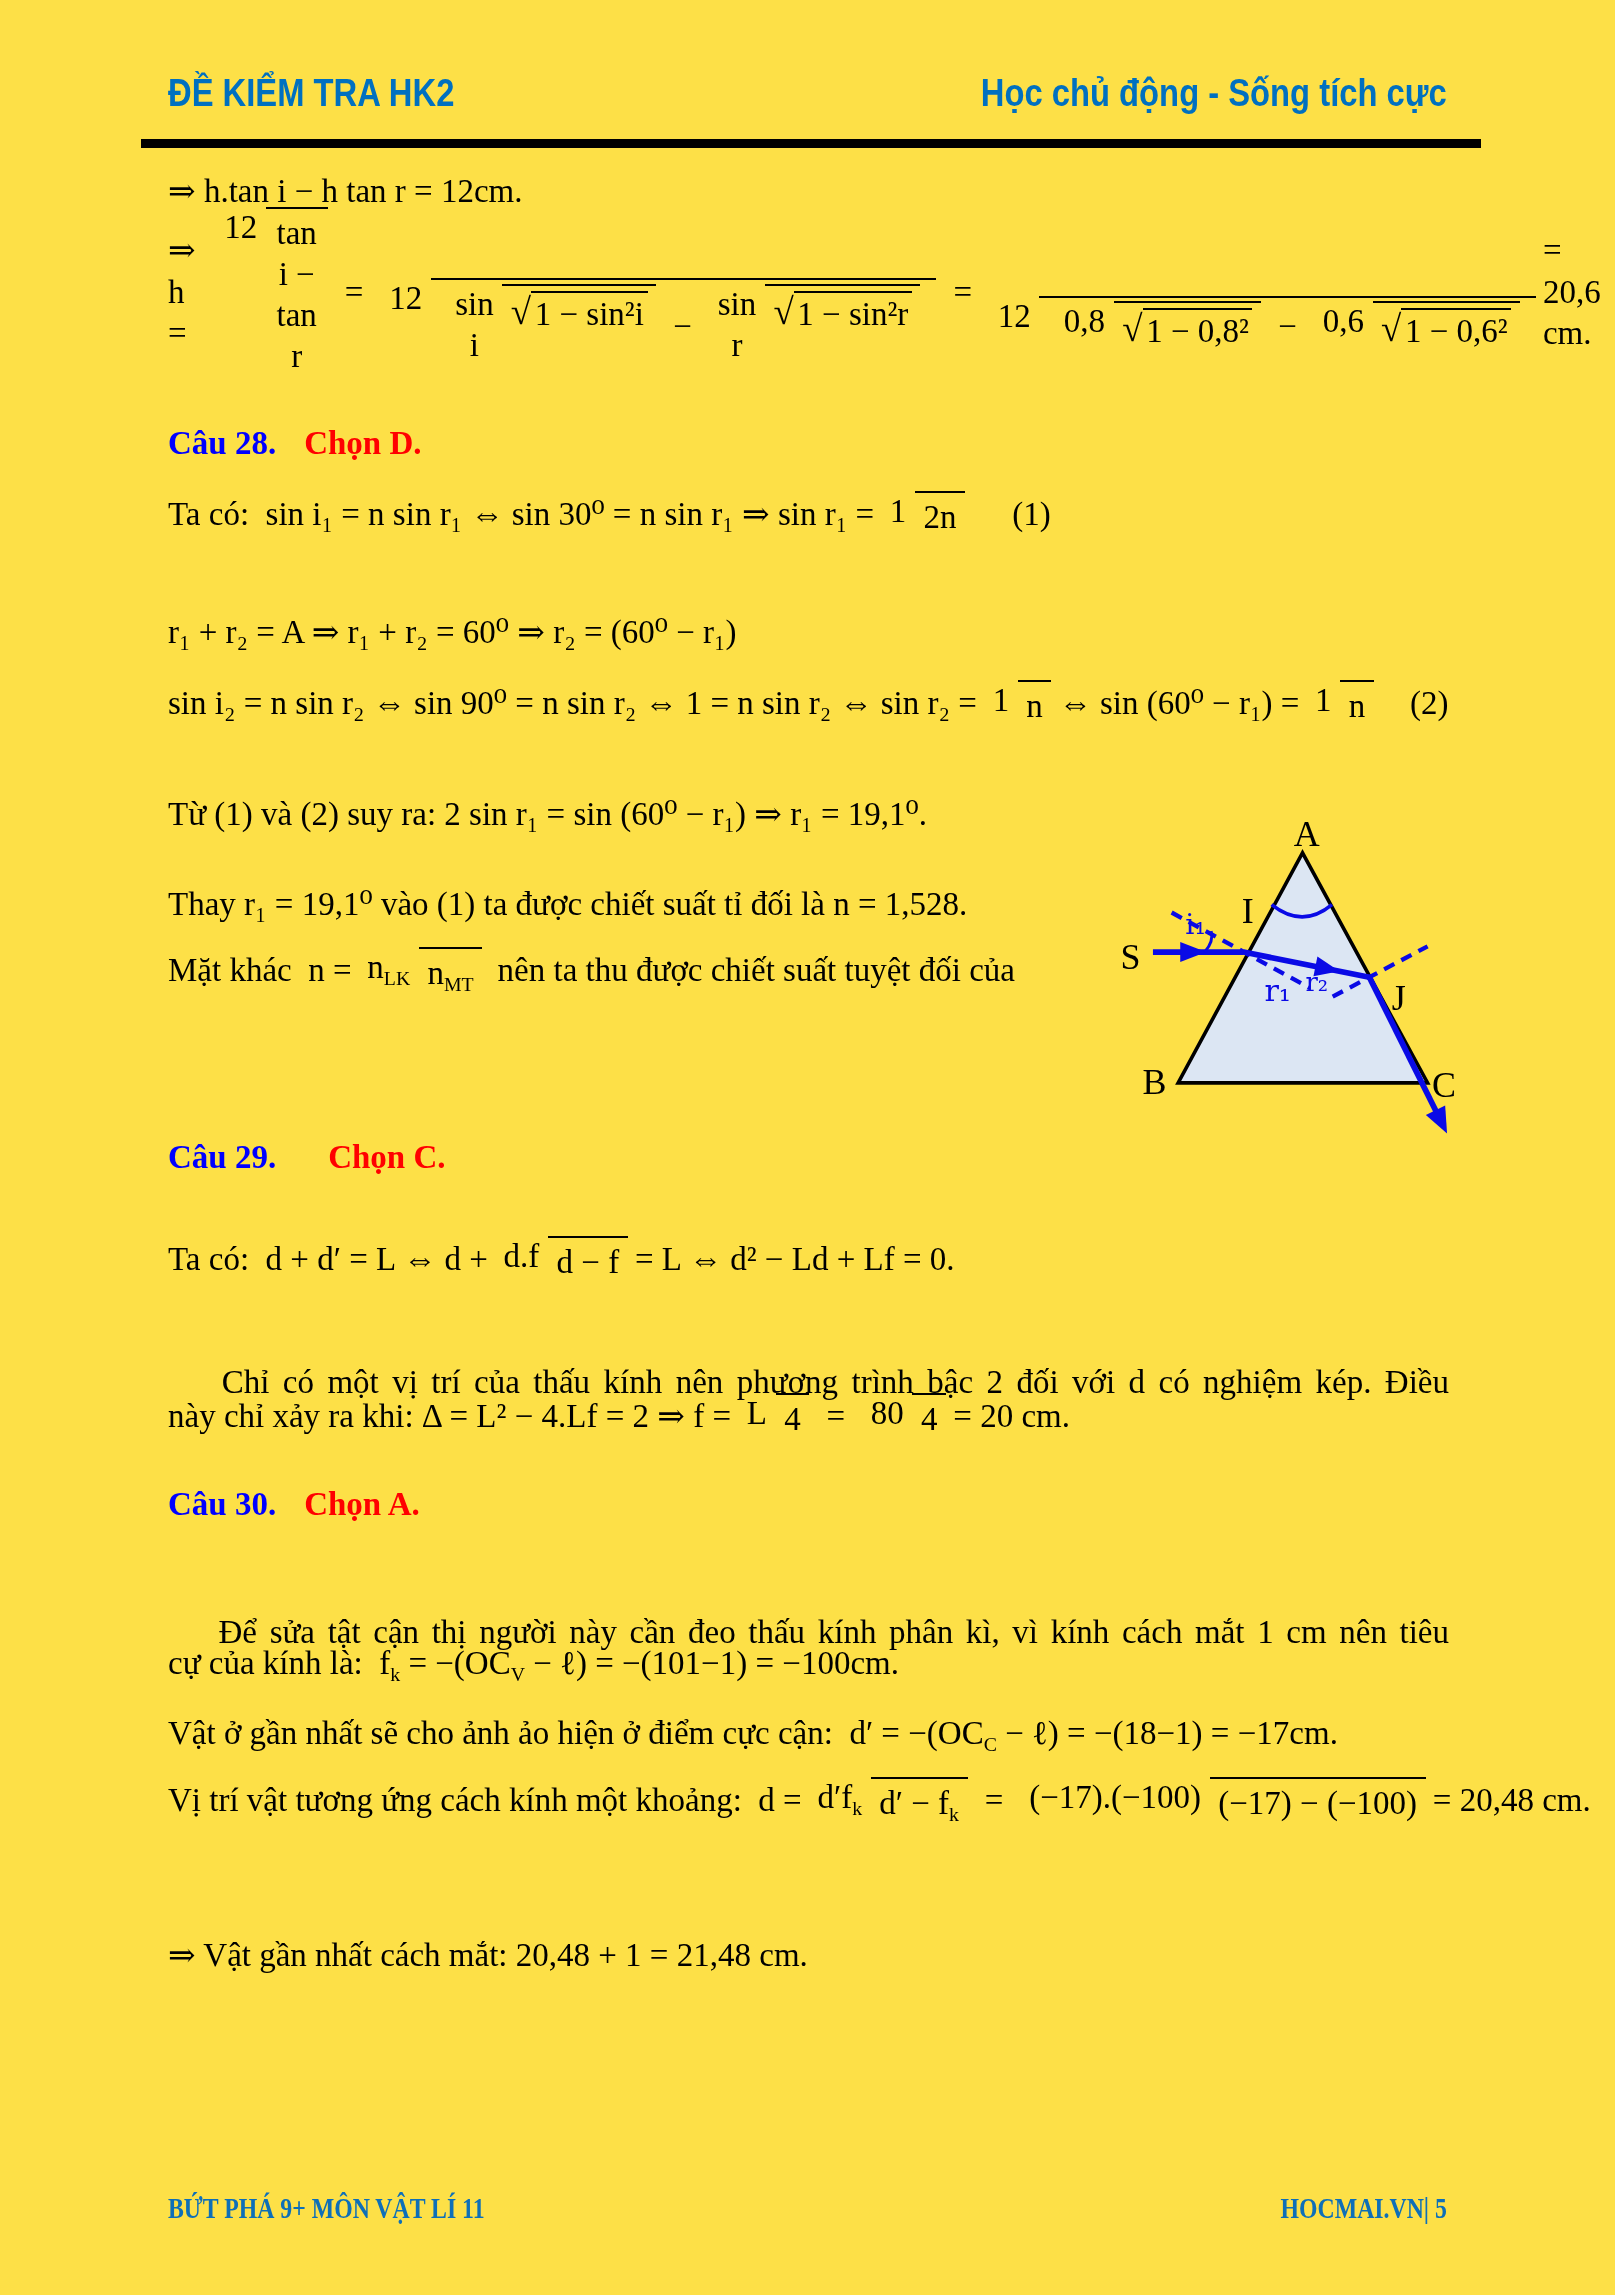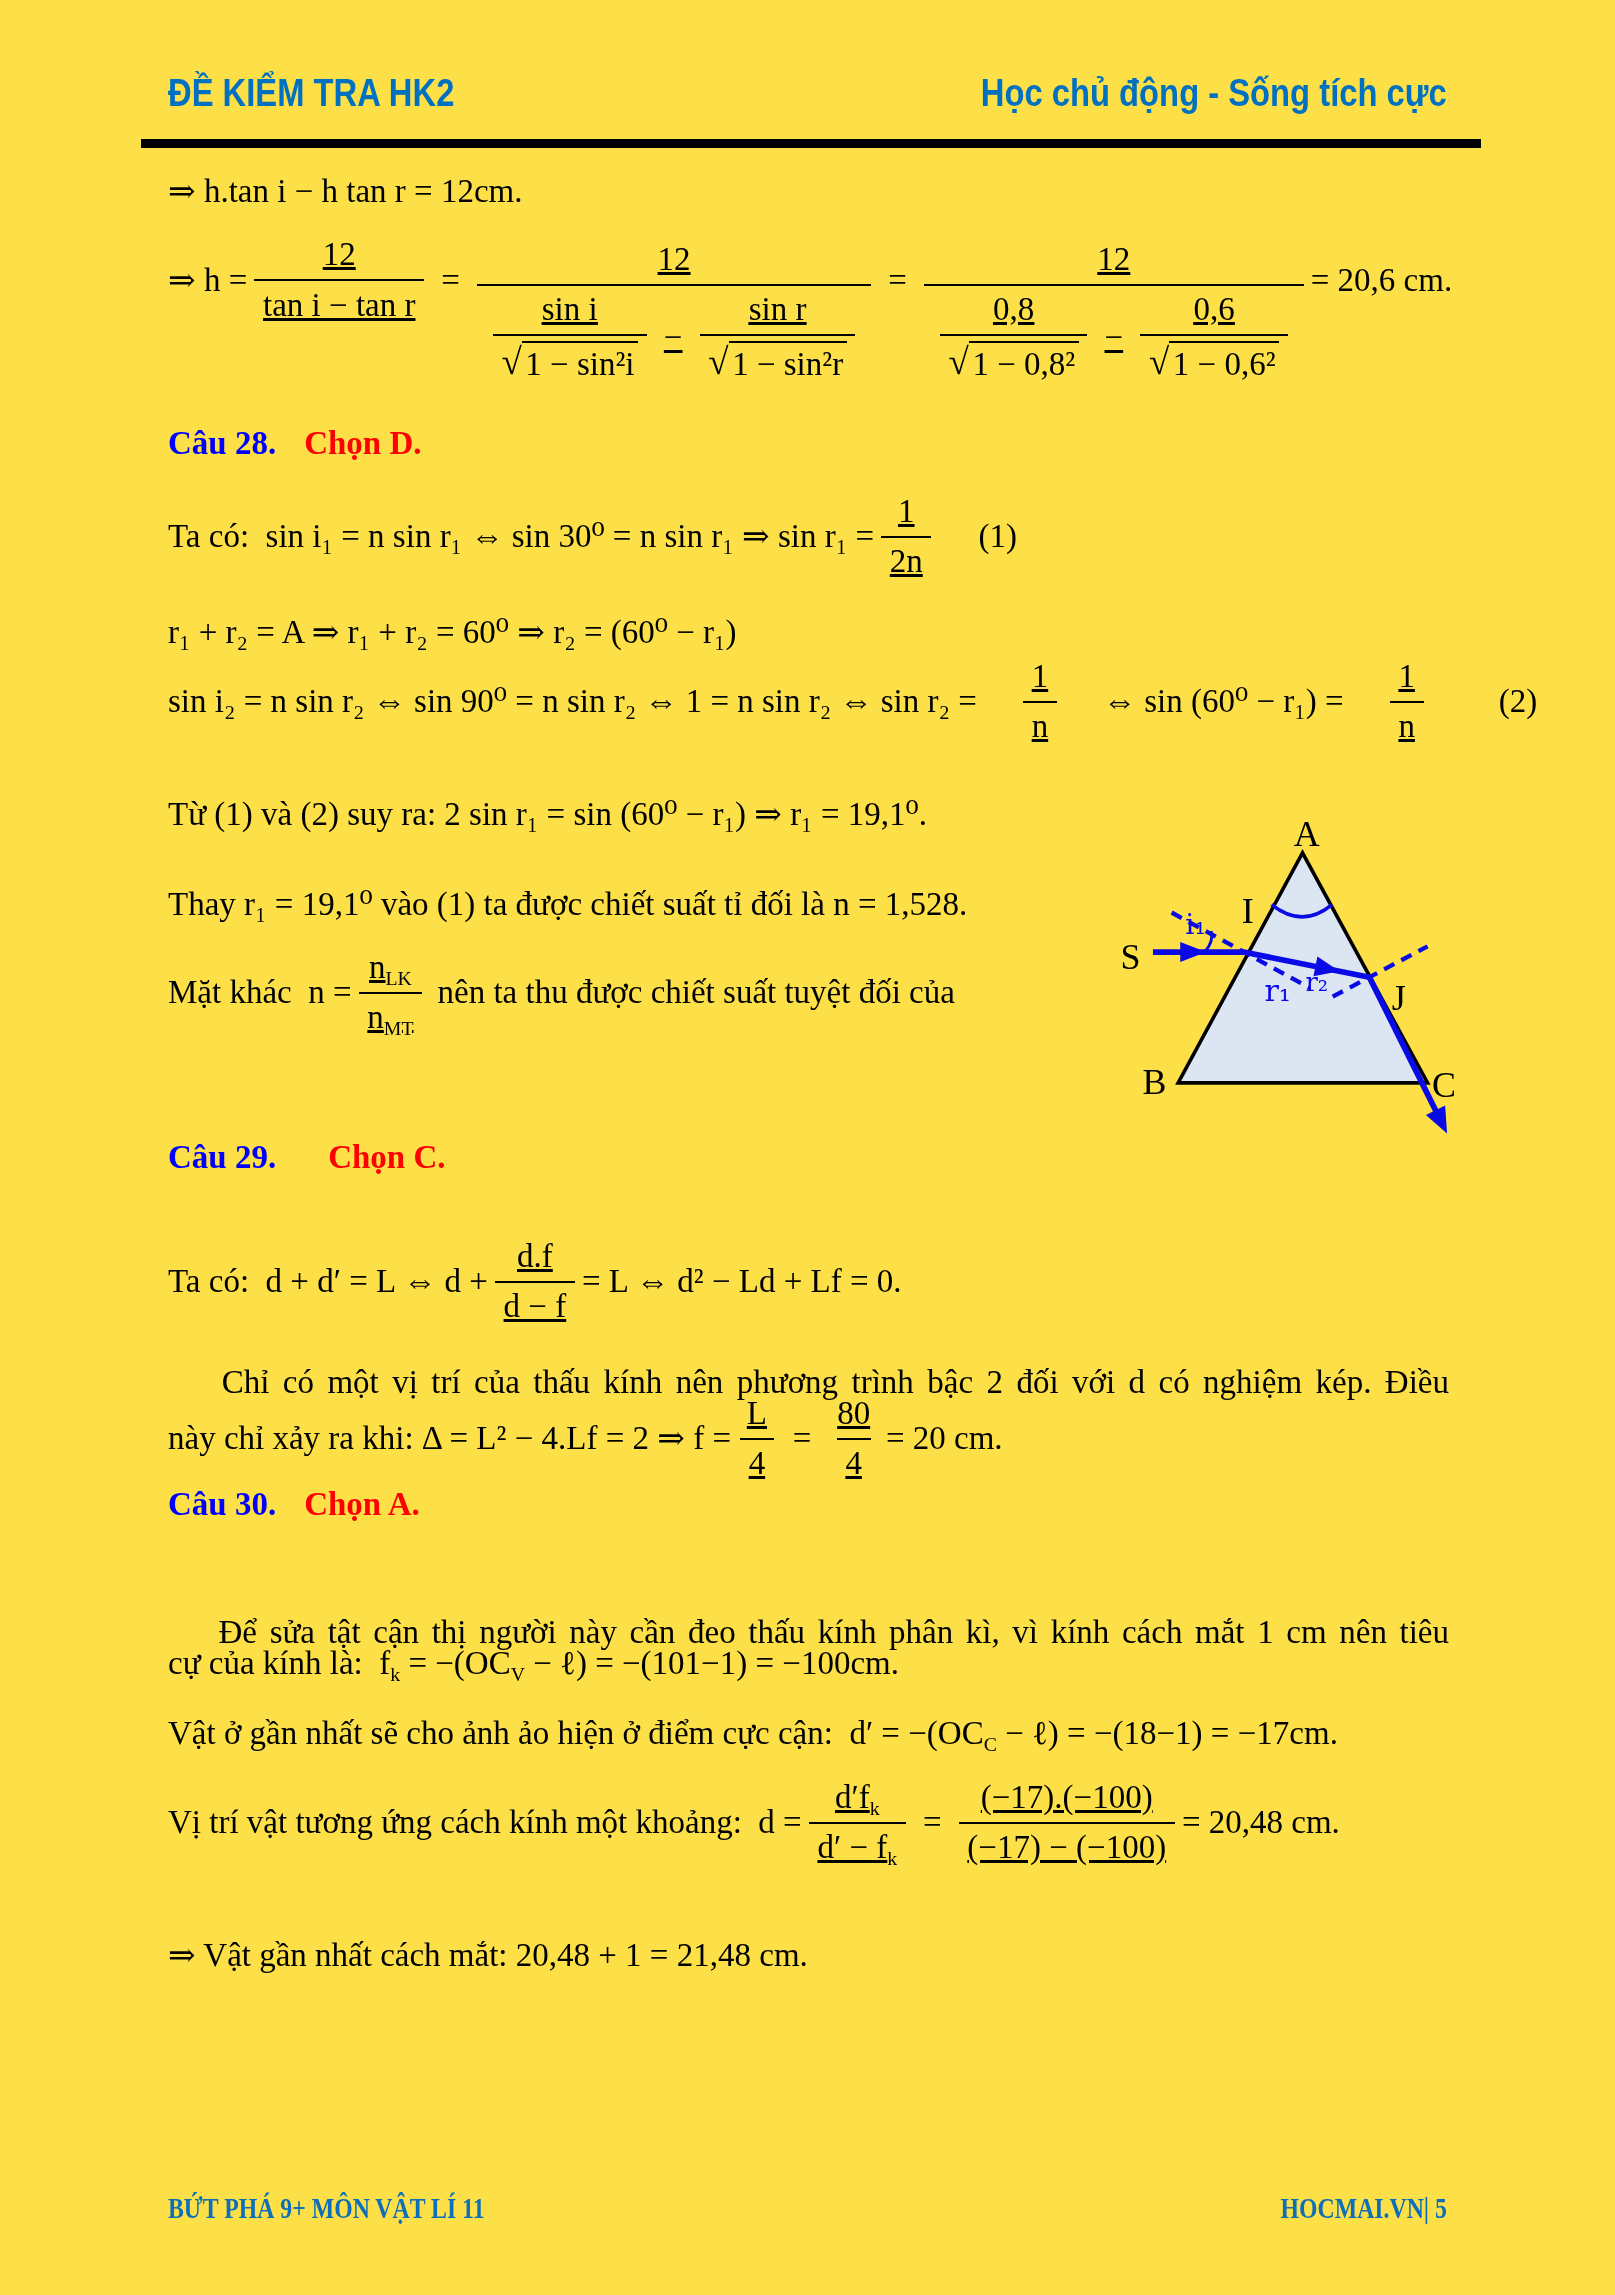--- a/index.html
+++ b/index.html
@@ -27,21 +27,21 @@
   .fr { display:inline-block; transform:scaleX(0.82); transform-origin:100% 50%; }
 
   
   .line { position:absolute; left:168px; display:flex; align-items:center; white-space:pre-wrap; }
   .line.justify { display:block; width:1281px; text-align:justify; text-align-last:justify; }
   .op { margin:0 10px; }
   .grp { white-space:pre-wrap; }
   sub { font-size:0.60em; vertical-align:-0.35em; line-height:0; }
 
   
-  .frac { display:inline-flex; flex-direction:column; align-items:center; text-align:center; margin:0 7.2px;text-decoration:underline; }
+  .frac { display:inline-flex; flex-direction:row; align-items:flex-start; text-align:center; margin:0 7.2px; }
   .frac > .num { display:block; padding:0 8.6px 3.6px; }
   .frac > .den { display:block; border-top:2.9px solid #000; padding:3.6px 8.6px 0; }
   .den.denrow { display:flex; align-items:center; }
   .dshift { transform:translateY(32px); }
 
   
   .sqrt { white-space:nowrap; display:inline-flex; align-items:flex-start; }
   .sqrt .sign { line-height:1; font-size:1.12em; transform:translateY(2.9px); }
   .sqrt .rad { border-top:2.9px solid #000; padding:1.4px 3.6px 0; }
 
@@ -49,21 +49,21 @@
   .cau-label  { color:#0000ff; font-weight:700; }
   .cau-choice { color:#ff0000; font-weight:700; margin-left:28px; }
   .tag { margin-left:40px; }
 
   
   #l1   { top:171px; }
   #eqh  { top:207px; }
   #cau28{ top:423px; }
   #c28a { top:491px; }
   #c28b { top:612px; }
-  #c28c { top:656px;gap:39px; }
+  #c28c { top:680px; }
   #c28d { top:794px; }
   #c28e { top:884px; }
   #c28f { top:947px; }
   #c28g { top:1067px; }
   #cau29{ top:1137px;gap:24px; }
   #c29a { top:1236px; }
   #c29b { top:1321px; }
   #c29c { top:1393px; }
   #cau30{ top:1484px; }
   #c30a { top:1571px; }

